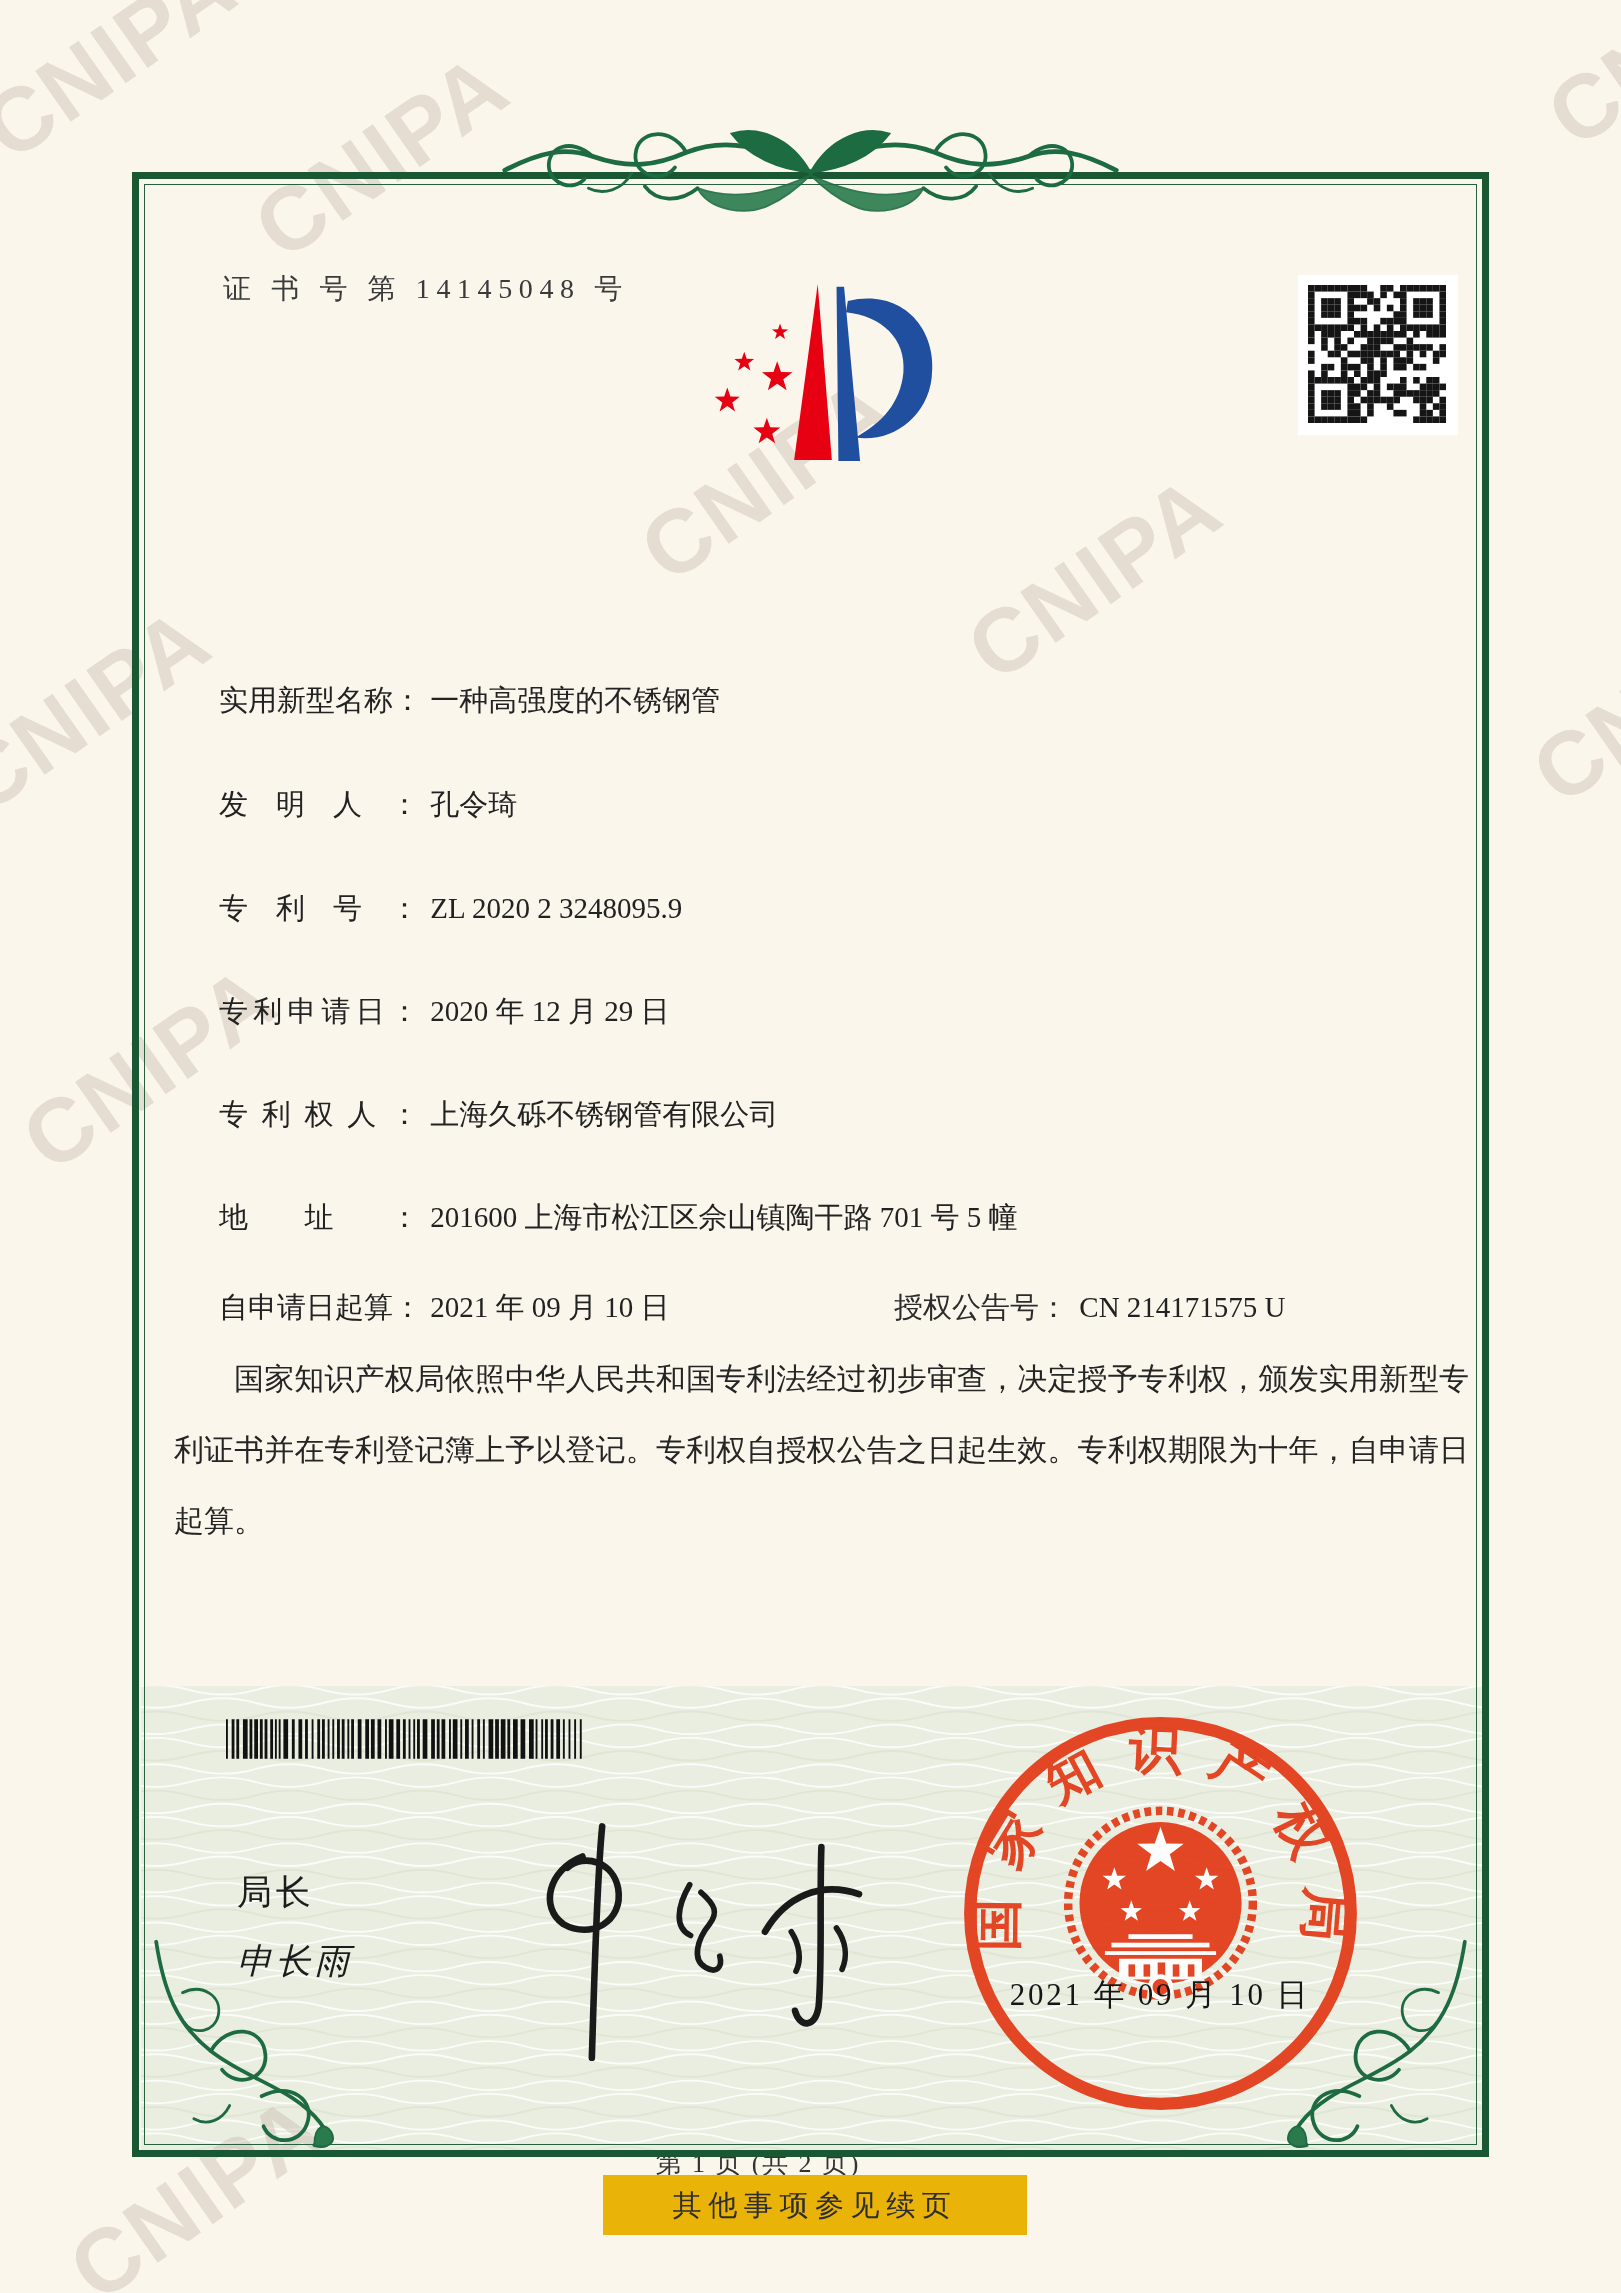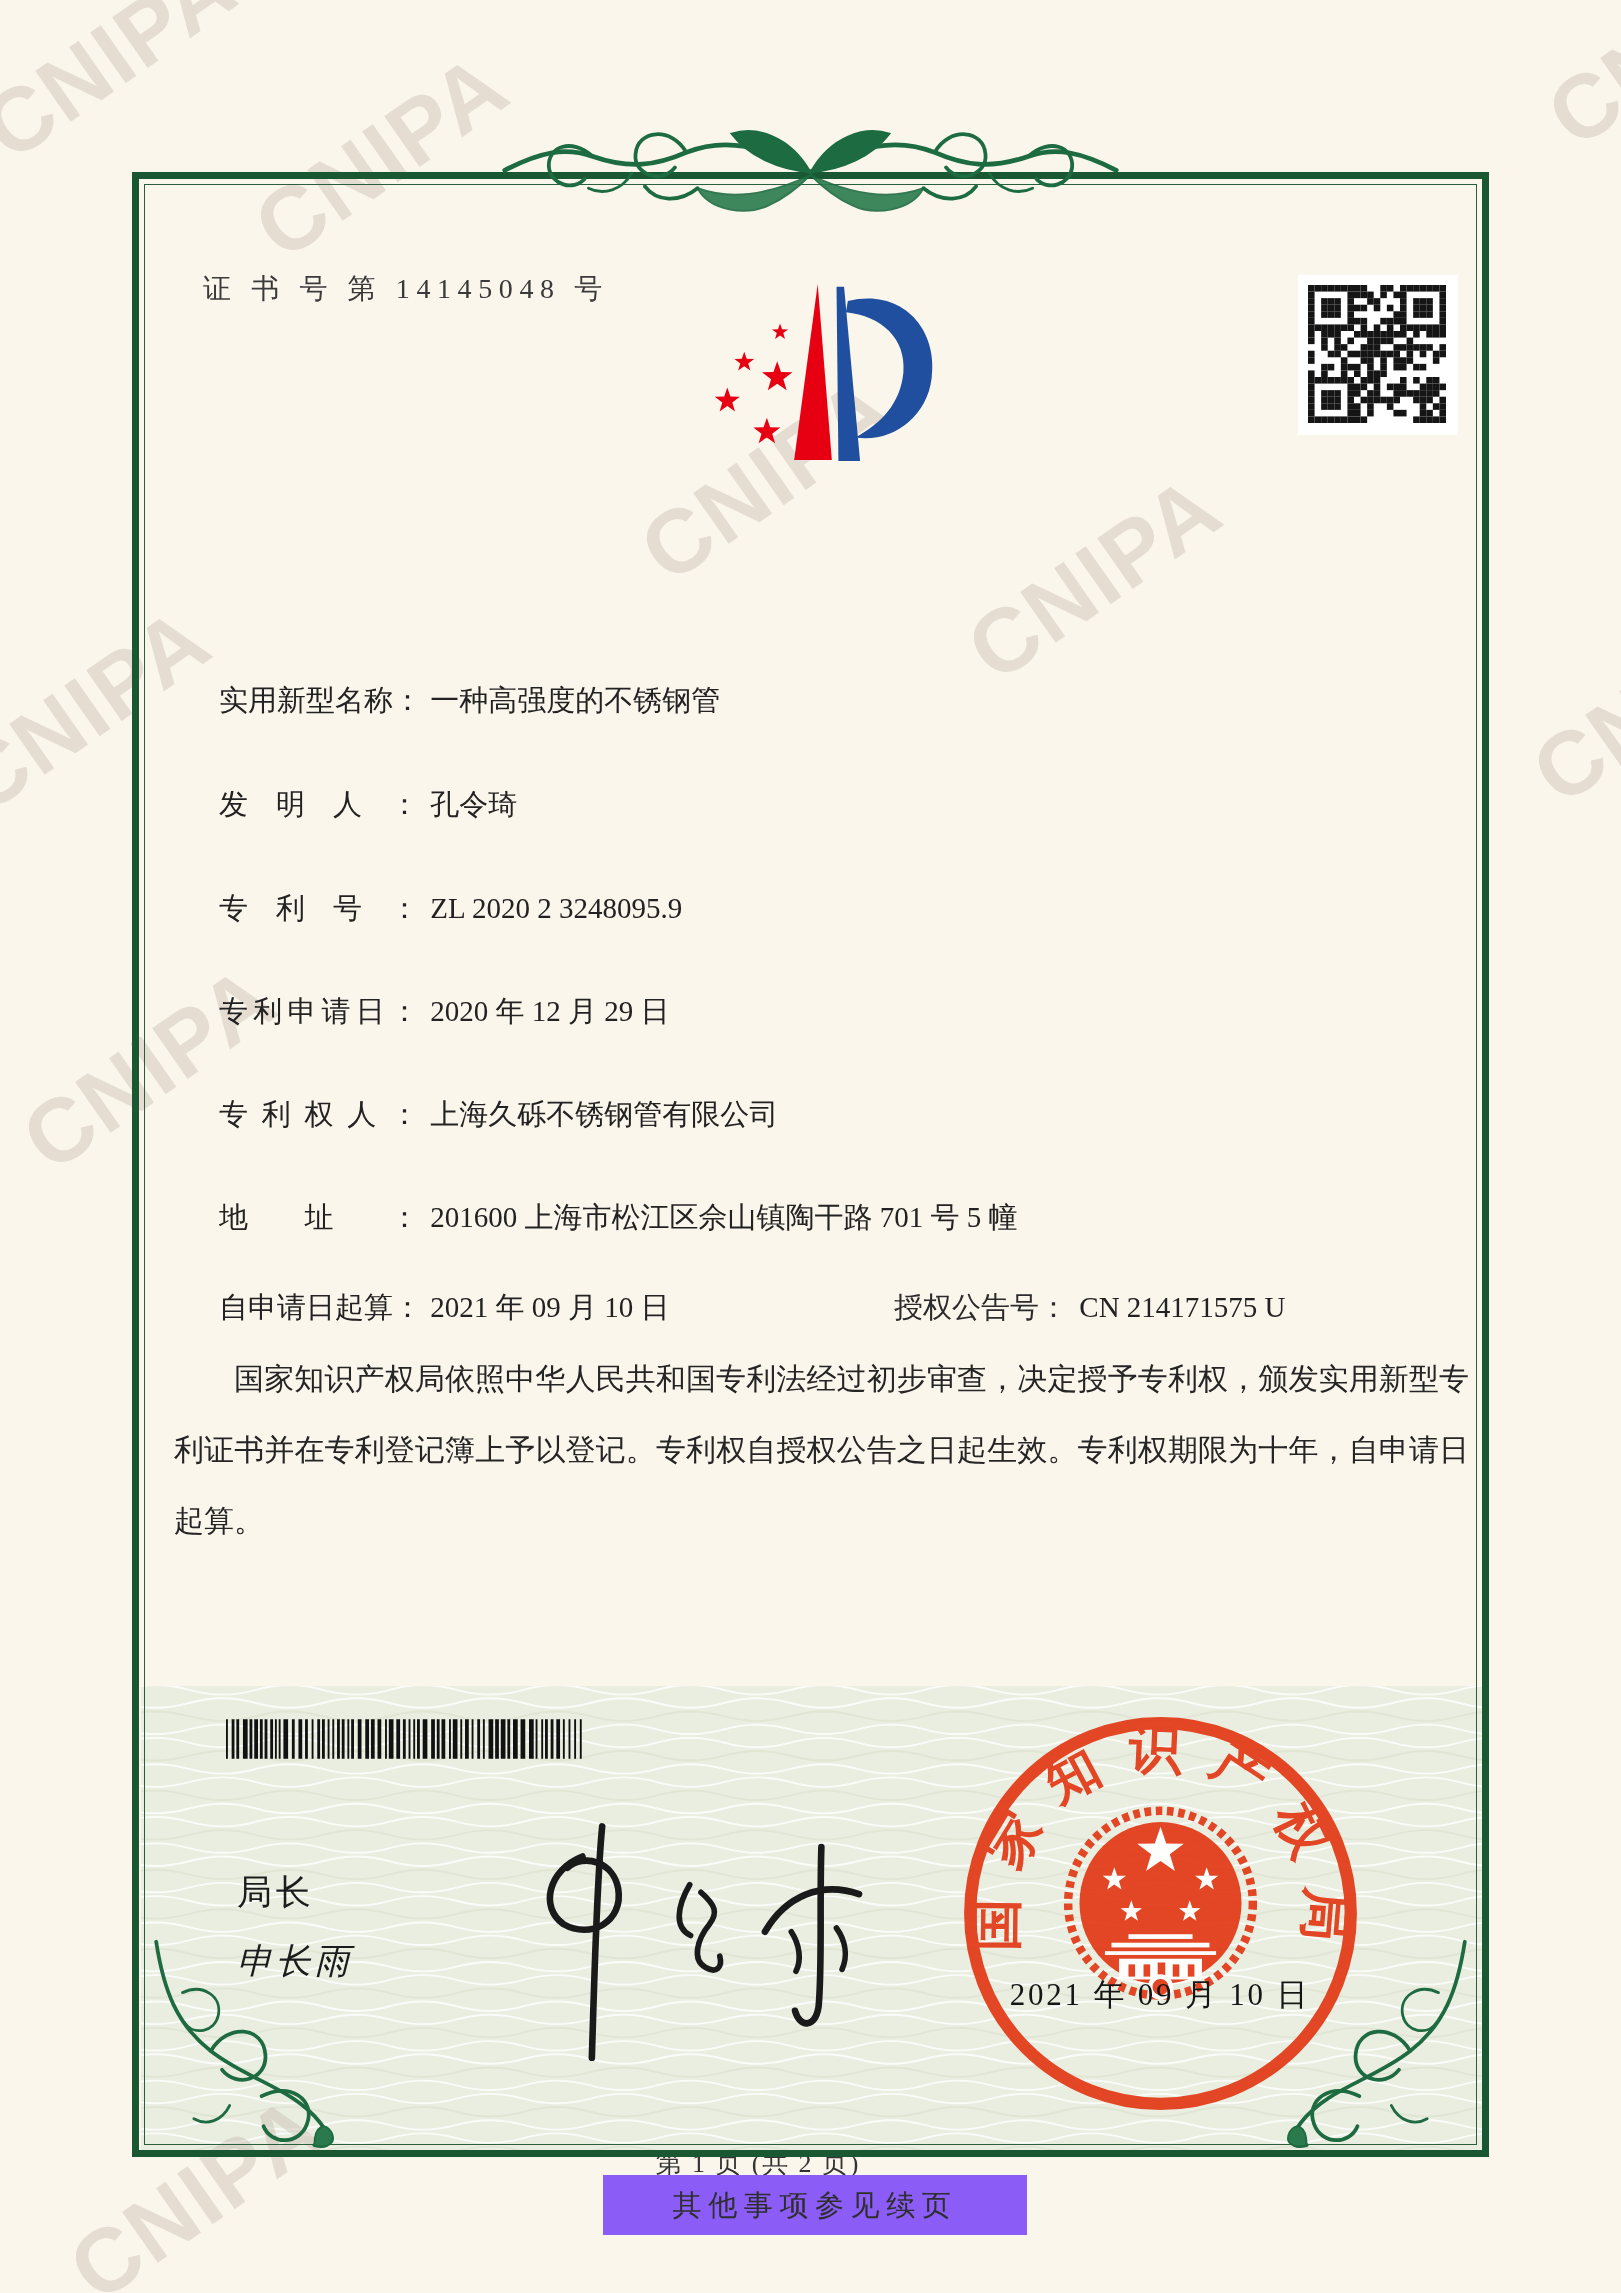--- a/index.html
+++ b/index.html
@@ -8,21 +8,21 @@
   .wm{position:absolute;font-family:"Liberation Sans","DejaVu Sans",sans-serif;
       font-weight:bold;font-size:90px;color:rgba(198,186,174,0.42);
       transform:rotate(-35deg);letter-spacing:1.9px;z-index:1;user-select:none;}
   
   #frame{position:absolute;left:132px;top:172px;width:1343px;height:1971px;
          border:7.5px solid #1a5733;z-index:5;pointer-events:none;}
   #frame-inner{position:absolute;left:4.7px;top:4.7px;right:4.7px;bottom:4.7px;border:1.9px solid #2a5f3e;}
   
   #waveband{position:absolute;left:141px;top:1686px;z-index:0;}
   
-  #certno{position:absolute;left:203px;top:270px;font-size:28px;letter-spacing:6.6px;color:#3a3a3a;z-index:2;}
+  #certno{position:absolute;left:223px;top:270px;font-size:28px;letter-spacing:6.6px;color:#3a3a3a;z-index:2;}
   #logo{position:absolute;left:697px;top:252px;z-index:2;}
   #qr{position:absolute;left:1298px;top:275px;width:160px;height:160px;background:#fff;z-index:2;}
   #qr svg{position:absolute;left:10.4px;top:10.4px;}
   #title{position:absolute;left:132px;top:492px;width:1358px;text-align:center;
          font-size:66px;font-weight:bold;letter-spacing:7.5px;color:#101010;z-index:2;}
   
   #fields{position:absolute;left:219px;top:681px;width:1205px;z-index:2;font-size:29px;}
   .frow{position:absolute;left:0;white-space:nowrap;}
   .flabel{display:inline-block;width:200px;text-align:justify;text-align-last:justify;color:#222;}
   .fvalue{margin-left:11.3px;color:#222;}
@@ -37,21 +37,21 @@
   #sig-title{position:absolute;left:237px;top:1869px;font-size:35px;letter-spacing:3.8px;color:#1c1c1c;z-index:3;}
   #sig-name{position:absolute;left:237px;top:1938px;font-size:35px;letter-spacing:3.8px;color:#1c1c1c;z-index:3;font-style:italic;}
   #signature{position:absolute;left:490px;top:1817px;z-index:3;}
   
   #seal{position:absolute;left:957px;top:1710px;z-index:3;opacity:.93;}
   #seal-date{position:absolute;left:970px;top:1974px;width:380px;text-align:center;
              font-size:31px;letter-spacing:2.8px;color:#151515;z-index:4;}
   
   #pageinfo{position:absolute;left:132px;top:2102px;width:1252px;text-align:center;
             font-size:26px;color:#333;z-index:2;letter-spacing:1.9px;margin-top:44px;}
-  #note-band{position:absolute;left:603px;top:2175px;width:424px;height:60px;background:#8b5cf6;
+  #note-band{position:absolute;left:603px;top:2175px;width:424px;height:60px;background:#eab308;
              z-index:2;text-align:center;line-height:60px;font-size:29px;letter-spacing:6.6px;color:#2e2e2e;}
   
   #top-ornament{position:absolute;left:500px;top:79px;z-index:6;}
   .corner-orn{position:absolute;z-index:6;}
   #corner-br{left:1269px;top:1936px;}
   #corner-bl{left:143px;top:1936px;transform:scaleX(-1);}
 </style>
 </head>
 <body>
 

